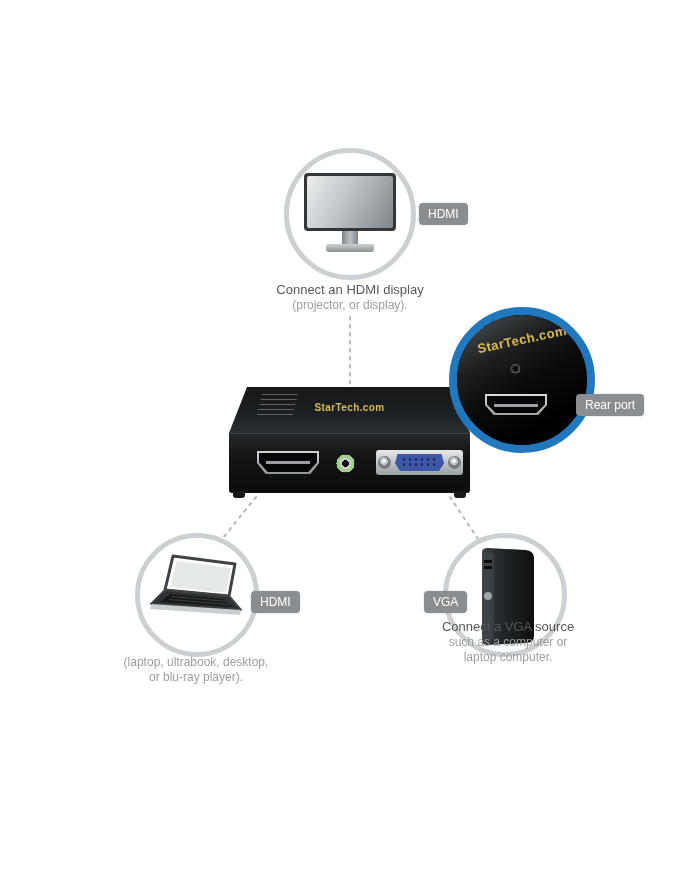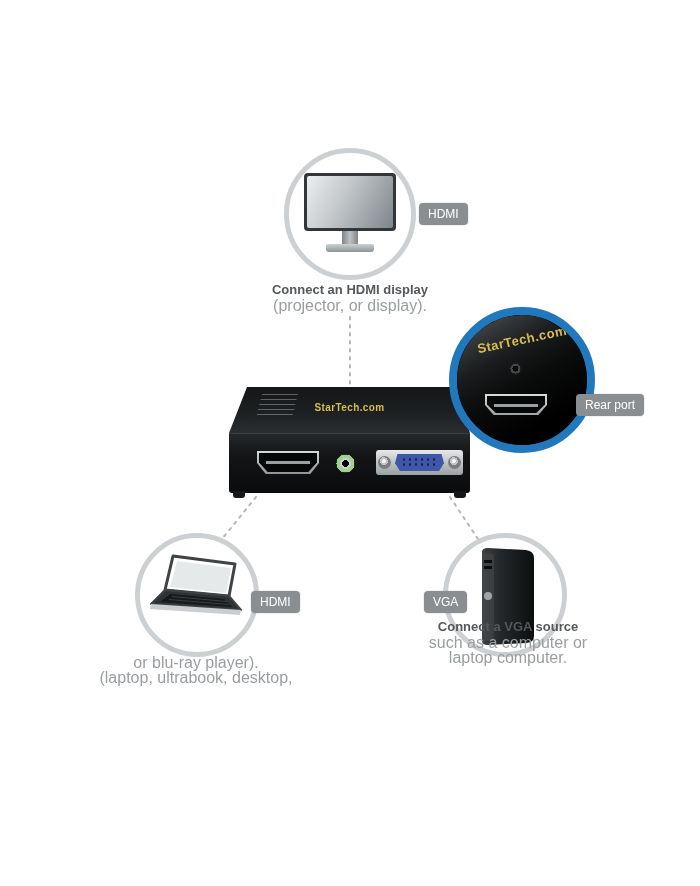--- a/index.html
+++ b/index.html
@@ -15,22 +15,22 @@
   .lines line{stroke:var(--dotted-line);stroke-width:2;stroke-dasharray:2.5 5.5;stroke-linecap:round;fill:none}
 
   .circle{position:absolute;border-radius:50%;background:#fff;z-index:2}
   .circle-gray{border:5px solid var(--circle-gray)}
   .circle-blue{border:8px solid var(--accent-blue);overflow:hidden;z-index:4;background:#000}
 
   .tag{position:absolute;z-index:6;background:var(--tag-gray);color:#fff;font-size:12px;line-height:14px;
        padding:4px 9px;border-radius:4px;white-space:nowrap;box-shadow:0 0 0 1px rgba(0,0,0,.06)}
 
   .caption{position:absolute;text-align:center;z-index:2}
-  .caption .title{font-size:13px;font-weight:bold;color:var(--title-text);line-height:17px}
-  .caption .sub{font-size:16px;color:var(--subtitle-text);line-height:15px}
+  .caption .title{font-size:13px;font-weight:normal;color:var(--title-text);line-height:17px}
+  .caption .sub{font-size:12px;color:var(--subtitle-text);line-height:15px}
 
   
   .monitor{position:absolute;left:15px;top:20px;width:92px}
   .monitor-screen{width:92px;height:58px;background:#33373a;border-radius:4px;padding:3px}
   .monitor-glass{width:100%;height:100%;border-radius:2px;
     background:linear-gradient(118deg,#eceeef 0%,#c3c7ca 42%,#7e858a 100%)}
   .monitor-neck{width:16px;height:13px;margin:0 auto;
     background:linear-gradient(90deg,#7e8488,#bcc1c4,#7e8488)}
   .monitor-base{width:48px;height:8px;margin:0 auto;border-radius:2px 2px 3px 3px;
     background:linear-gradient(180deg,#cdd1d3,#8d9296)}
@@ -148,22 +148,22 @@
       <polygon points="32,9 86,16 81,41 25,35" fill="#e6e9ea"></polygon>
       <polygon points="20,38 84,44 96,58 6,52" fill="#2e3234" stroke="#3f4345" stroke-width="2" stroke-linejoin="round"></polygon>
       <polygon points="25,42 79,47 87,55 15,50" fill="#17191a"></polygon>
       <line x1="27" y1="44.5" x2="82" y2="49.5" stroke="#3c4043" stroke-width="1"></line>
       <line x1="24" y1="47.5" x2="84" y2="52.5" stroke="#3c4043" stroke-width="1"></line>
       <polygon points="6,52 96,58 95,63 5,57" fill="#caced0"></polygon>
     </svg>
   </div>
   <div class="tag" style="left:251px;top:591px">HDMI</div>
   <div class="caption" style="left:76px;top:655px;width:240px">
+    <div class="sub">(laptop, ultrabook, desktop,</div>
     <div class="sub">or blu-ray player).</div>
-    <div class="sub">(laptop, ultrabook, desktop,</div>
   </div>
 
   <div class="circle circle-gray" style="left:443px;top:533px;width:124px;height:124px">
     <svg class="tower" width="76" height="104" viewBox="0 0 76 104">
       <defs>
         <linearGradient id="towg" x1="0" y1="0" x2="1" y2="0">
           <stop offset="0" stop-color="#3c4144"></stop>
           <stop offset="0.35" stop-color="#24282a"></stop>
           <stop offset="1" stop-color="#0c0e0f"></stop>
         </linearGradient>

